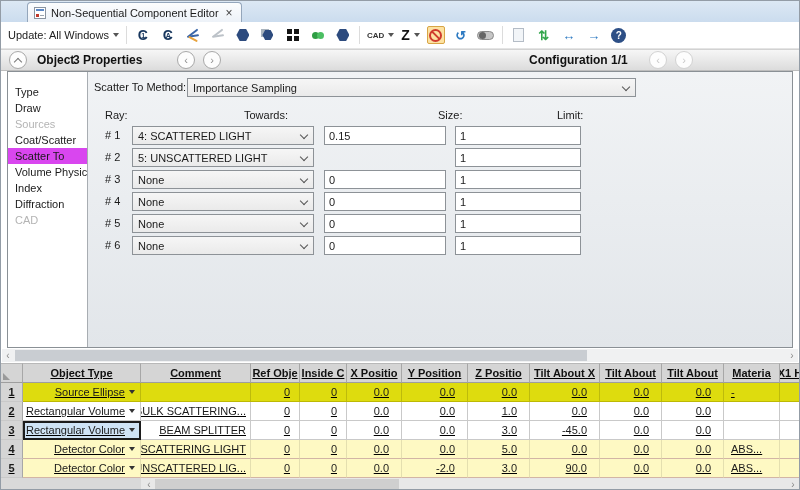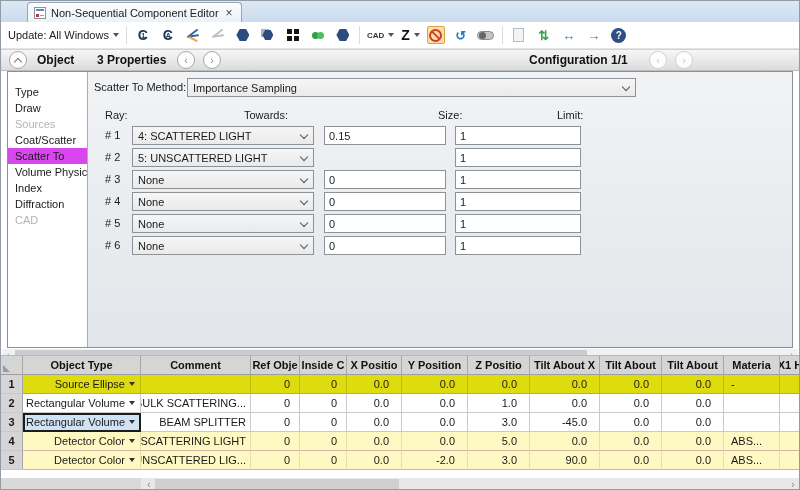--- a/index.html
+++ b/index.html
@@ -85,21 +85,21 @@
 
   
   .pscroll{position:absolute;left:1px;right:1px;top:348px;height:13px;background:#f0f1f2;}
   .sarrow{position:absolute;top:0;width:12px;height:13px;display:flex;align-items:center;justify-content:center;color:#8a8a8a;font-size:10px;line-height:1;}
   .pthumb{position:absolute;left:13px;top:1px;width:572px;height:11px;background:#c9cdd2;}
   .tscroll{position:absolute;left:0;top:477px;width:800px;height:12px;background:#e8e8e8;}
   .tcorner{position:absolute;left:0;top:0;width:140px;height:12px;background:#d9d9d9;}
   .tthumb{position:absolute;left:154px;top:1px;width:244px;height:10px;background:#cfcfcf;}
 
   
-  .objtable{position:absolute;left:0;top:354px;width:800px;}
+  .objtable{position:absolute;left:0;top:362px;width:800px;text-decoration:underline;}
   .thead{display:flex;height:20px;}
   .th{flex:none;background:#d5d5d5;border-right:1px solid #a7a7a7;border-bottom:1px solid #9e9e9e;border-top:1px solid #b8b8b8;
       font-weight:bold;font-size:11px;display:flex;align-items:center;justify-content:center;box-sizing:border-box;
       white-space:nowrap;overflow:hidden;color:#111;}
   .corner{justify-content:flex-start;align-items:flex-end;}
   .cornertri{width:0;height:0;border-bottom:7px solid #9a9a9a;border-right:7px solid transparent;margin:0 0 2px 2px;}
   .trow{display:flex;height:19px;}
   .td{flex:none;border-right:1px solid #c9c9c9;border-bottom:1px solid #c9c9c9;font-size:11px;display:flex;align-items:center;
       box-sizing:border-box;white-space:nowrap;overflow:hidden;background:#fff;color:#1a1a1a;}
   .rownum{background:#d5d5d5;border-right:1px solid #a7a7a7;font-weight:bold;justify-content:center;}
@@ -202,21 +202,21 @@
     <span class="tbico helpw">
         <b>?</b>
       </span>
   </div>
 
   <div class="propshdr">
     <span class="circ" style="left:8px;">
         <i class="chev up"></i>
       </span>
     <span class="phlabel" style="left:36px;">Object</span>
-    <span class="phlabel" style="left:96px;">3 Properties</span>
+    <span class="phlabel" style="left:72px;">3 Properties</span>
     <span class="circ" style="left:176px;">‹</span>
     <span class="circ" style="left:202px;">›</span>
     <span class="phlabel" style="left:528px;">Configuration 1/1</span>
     <span class="circ dis" style="left:648px;">‹</span>
     <span class="circ dis" style="left:674px;">›</span>
   </div>
 
   <div class="panel">
     <div class="sidebar" id="sidebar">
         <div class="sbitem">Type</div>

